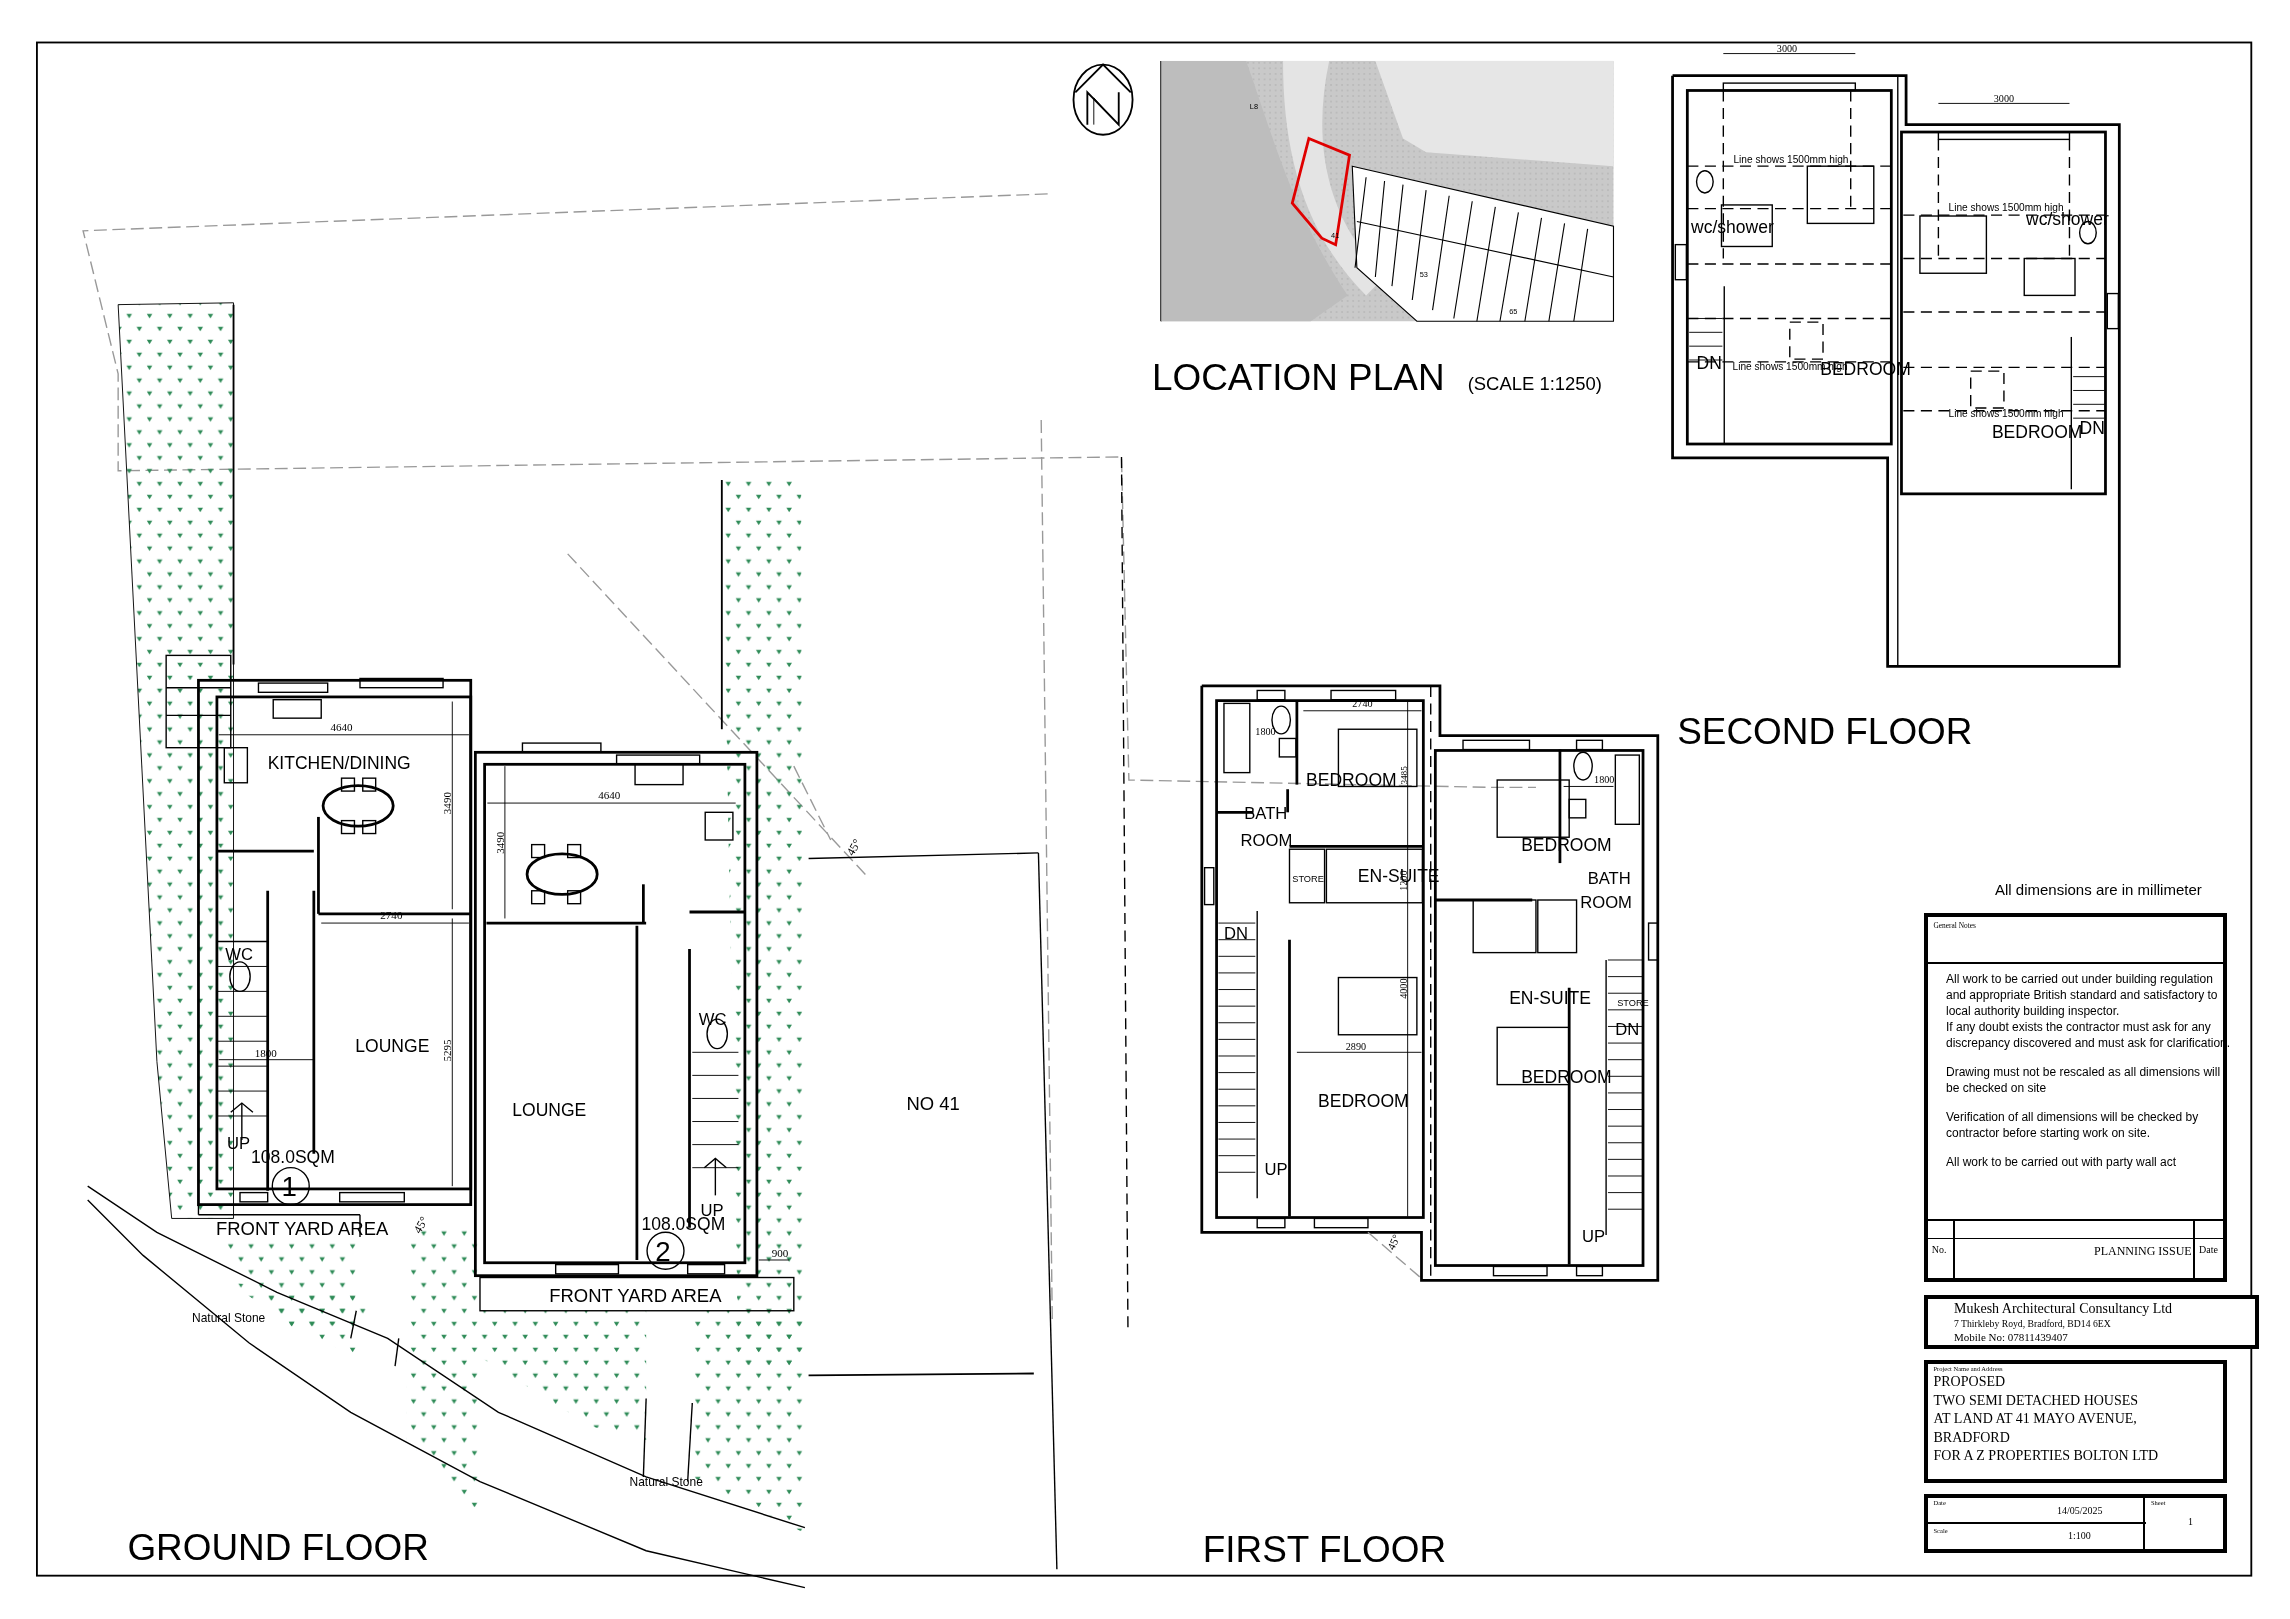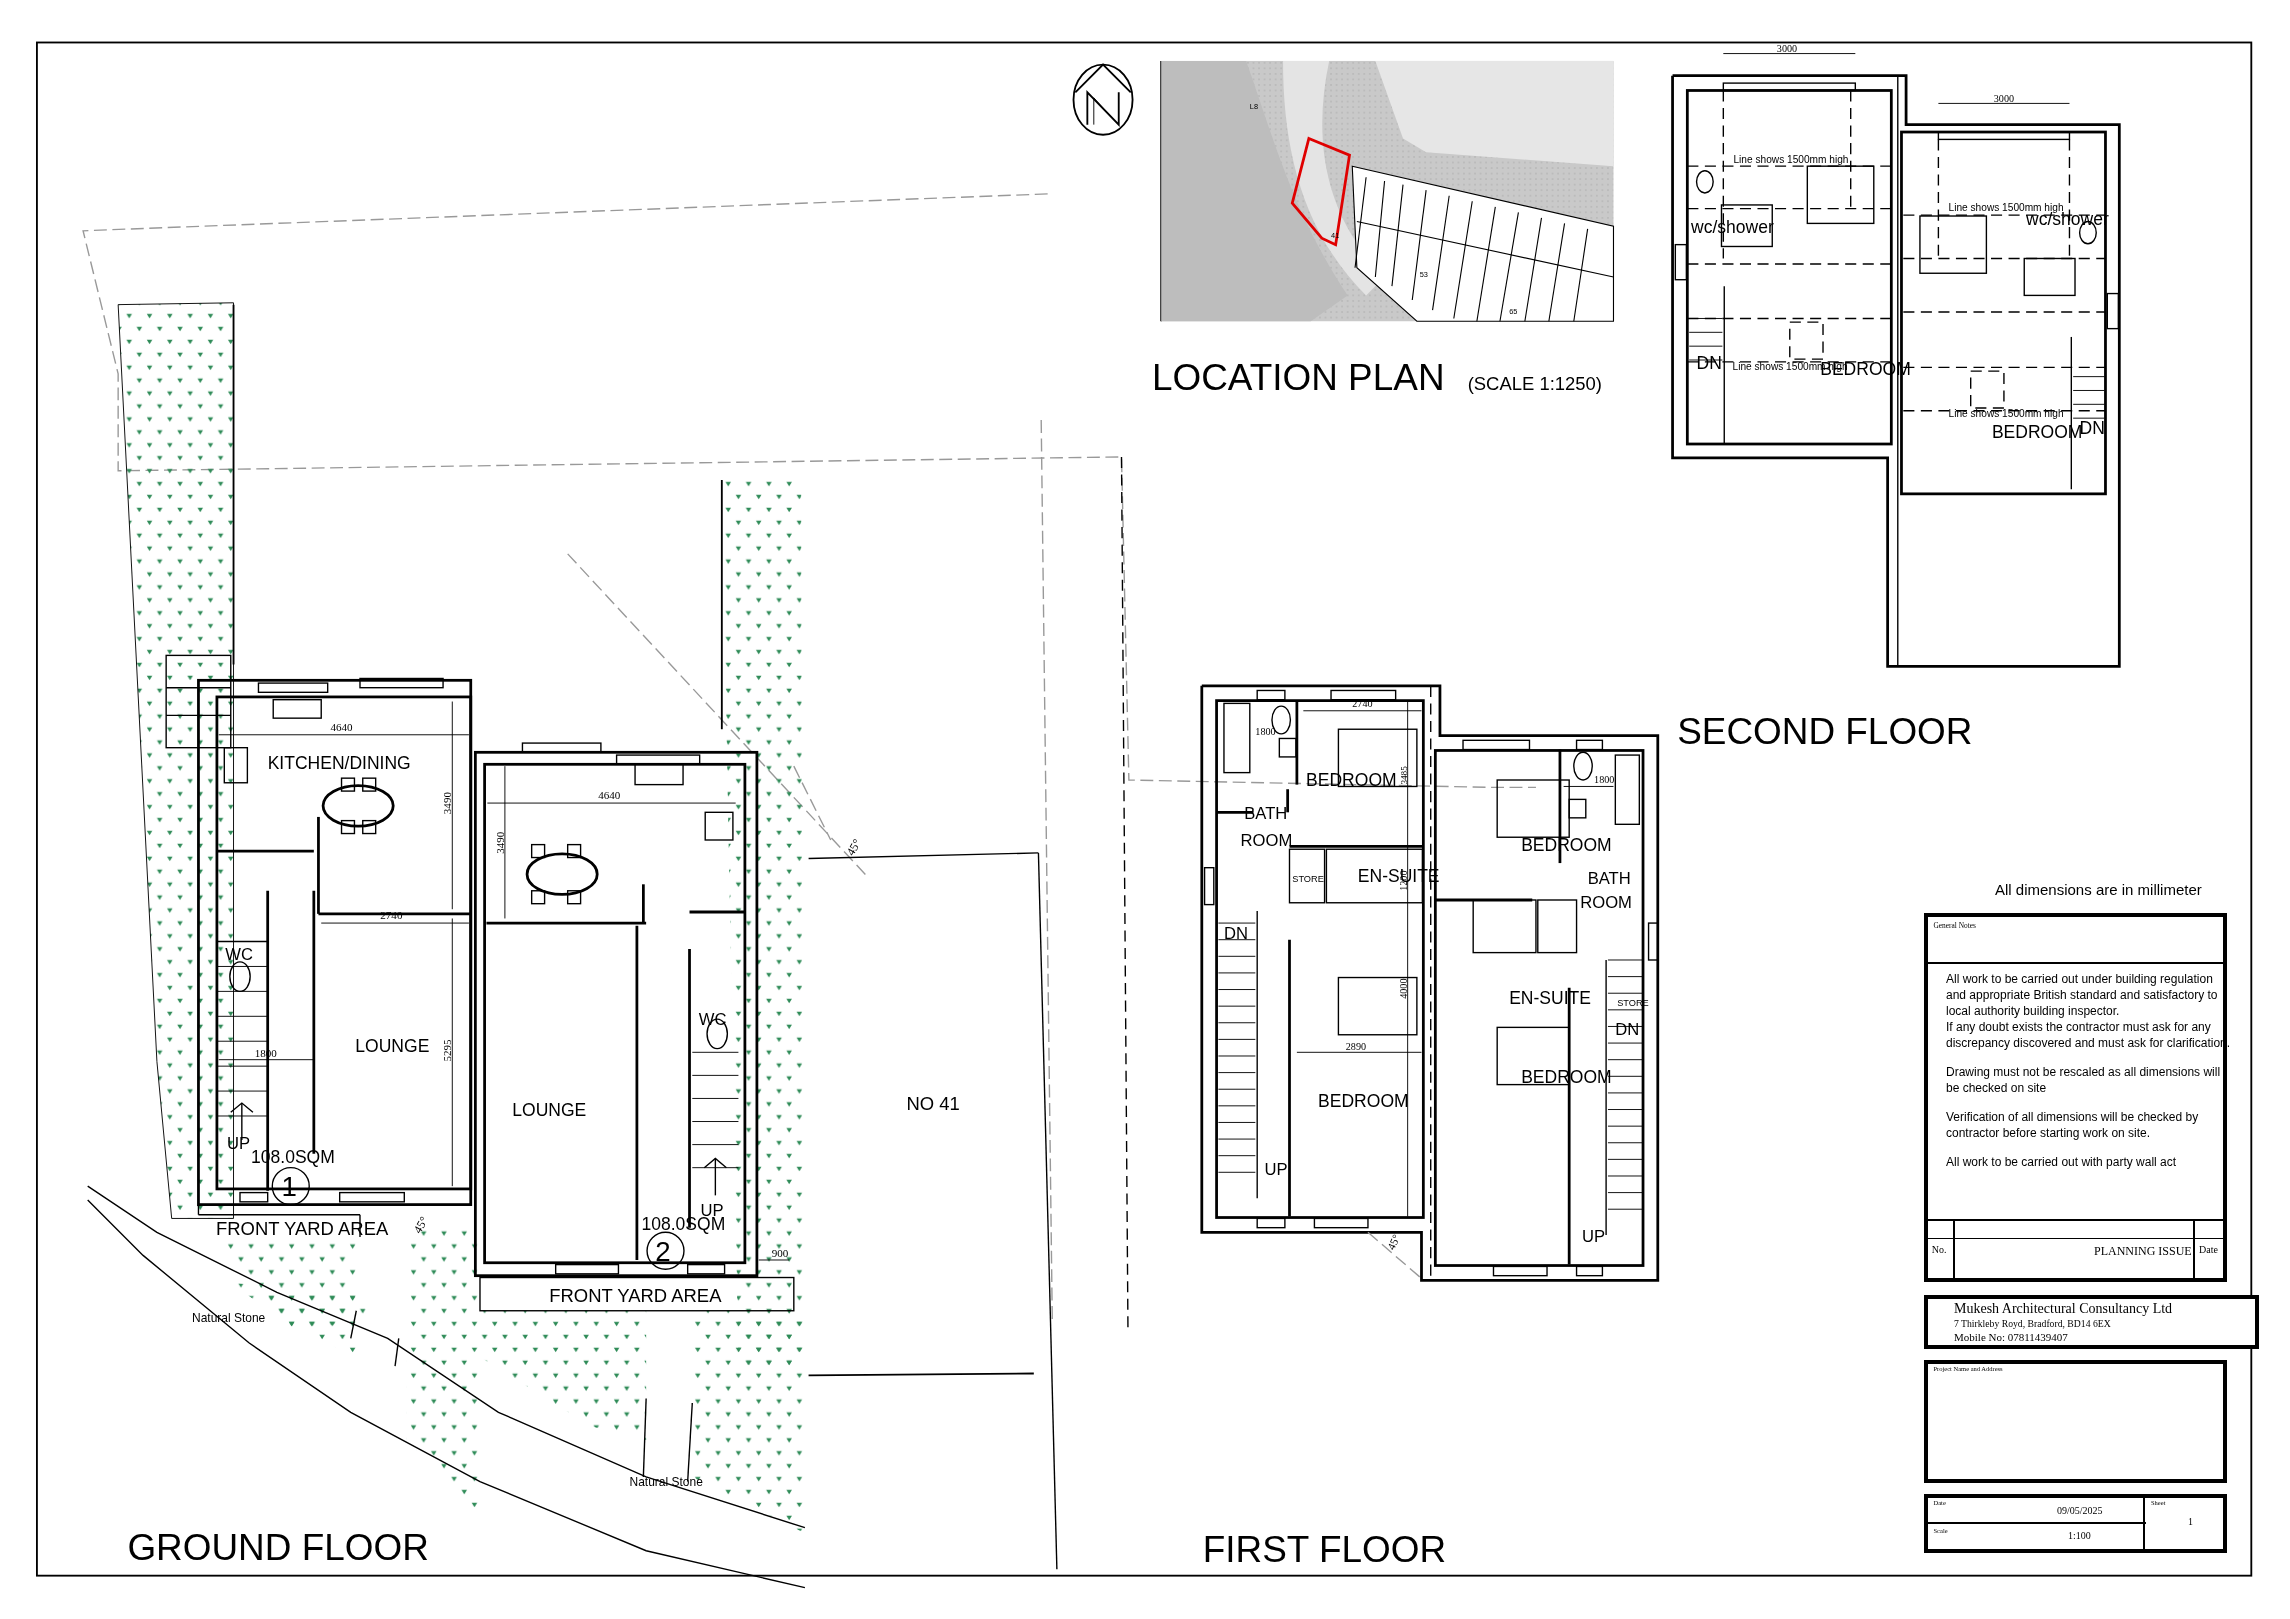--- a/index.html
+++ b/index.html
@@ -430,25 +430,32 @@
 </div>
 
 <div class="tb" style="left:1924px;top:1295px;width:335px;height:54px;">
   <div class="serif" style="position:absolute;left:26px;top:1.8px;font-size:14px;">Mukesh Architectural Consultancy Ltd</div>
   <div class="serif" style="position:absolute;left:26px;top:19.4px;font-size:9.7px;">7 Thirkleby Royd, Bradford, BD14 6EX</div>
   <div class="serif" style="position:absolute;left:26px;top:32px;font-size:11px;">Mobile No: 07811439407</div>
 </div>
 
 <div class="tb" style="left:1924px;top:1360px;width:303px;height:123px;">
   <div class="serif" style="position:absolute;left:5.5px;top:0.9px;font-size:6.5px;">Project Name and Address</div>
+  <div class="serif" style="position:absolute;left:5.5px;top:9.2px;font-size:14px;line-height:18.5px;">
+    <div>PROPOSED</div>
+    <div>TWO SEMI DETACHED HOUSES</div>
+    <div>AT LAND AT 41 MAYO AVENUE,</div>
+    <div>BRADFORD</div>
+    <div>FOR A Z PROPERTIES BOLTON LTD</div>
+  </div>
 </div>
 
 <div class="tb" style="left:1924px;top:1494px;width:303px;height:59px;">
   <div style="position:absolute;left:215px;top:0;bottom:0;border-left:2.8px solid #000;"></div>
   <div style="position:absolute;left:0;width:218px;top:24px;border-top:2.8px solid #000;"></div>
   <div class="serif" style="position:absolute;left:5.5px;top:0.9px;font-size:6.5px;">Date</div>
-  <div class="serif" style="position:absolute;left:129px;top:6.5px;font-size:10px;">09/05/2025</div>
+  <div class="serif" style="position:absolute;left:129px;top:6.5px;font-size:10px;">14/05/2025</div>
   <div class="serif" style="position:absolute;left:5.5px;top:29px;font-size:6.5px;">Scale</div>
   <div class="serif" style="position:absolute;left:140px;top:32px;font-size:10px;">1:100</div>
   <div class="serif" style="position:absolute;left:223px;top:0.9px;font-size:6.5px;">Sheet</div>
   <div class="serif" style="position:absolute;left:260px;top:17.5px;font-size:10px;">1</div>
 </div>
 
 
 </body></html>

